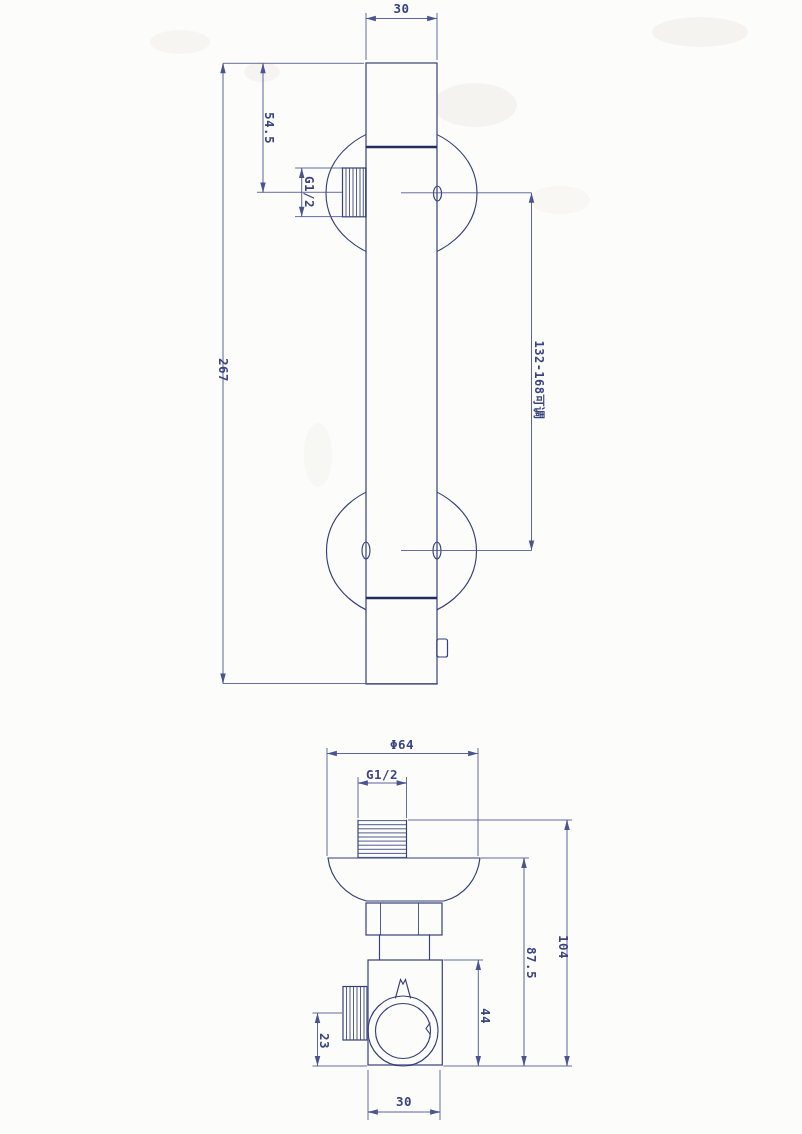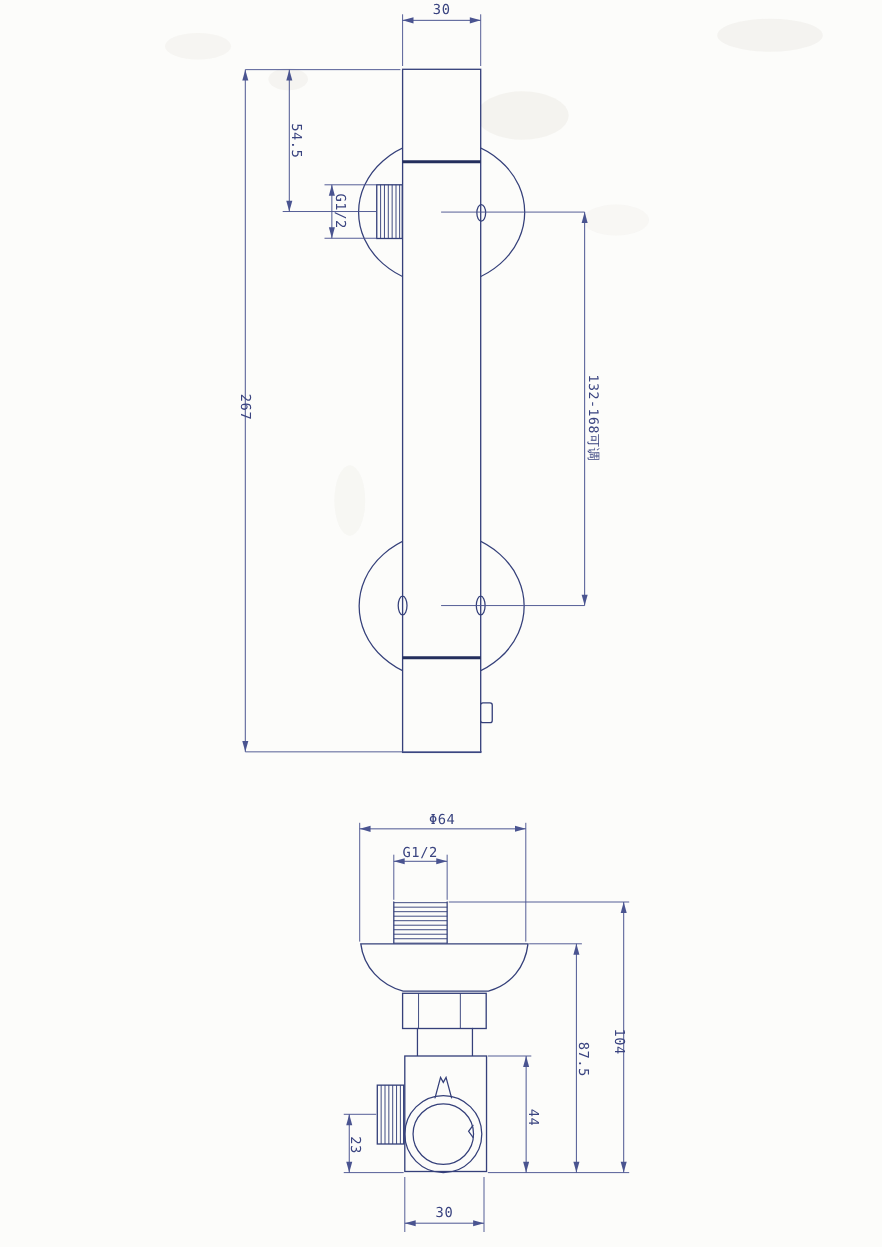--- a/index.html
+++ b/index.html
@@ -1,17 +1,17 @@
 <!DOCTYPE html>
 <html><head>
 <meta charset="utf-8">
 <style>
   html,body{margin:0;padding:0;background:#ffffff;}
   #page{position:relative;width:802px;height:1134px;background:#fcfcfa;overflow:hidden;
-        font-family:"DejaVu Sans Mono","Liberation Mono",monospace;}
+        font-family:"DejaVu Sans Mono","Liberation Mono",monospace;font-weight:bold;}
   svg{display:block;}
   .obj{stroke:#35407a;stroke-width:1.15;fill:none;stroke-linecap:round;}
   .objf{stroke:#35407a;stroke-width:1.2;fill:#fcfcfa;}
   .thick{stroke:#232e5c;stroke-width:2.6;fill:none;}
   .thin{stroke:#4a5490;stroke-width:0.85;fill:none;}
   .dimline{stroke:#4a5490;stroke-width:0.9;fill:none;}
   .ridge{stroke:#35407a;stroke-width:0.85;fill:none;}
   text.dim{font-family:"DejaVu Sans Mono","Liberation Mono",monospace;
            font-size:12.5px;fill:#3a4480;letter-spacing:0.5px;}
   text.dim.cn{font-size:12px;}

